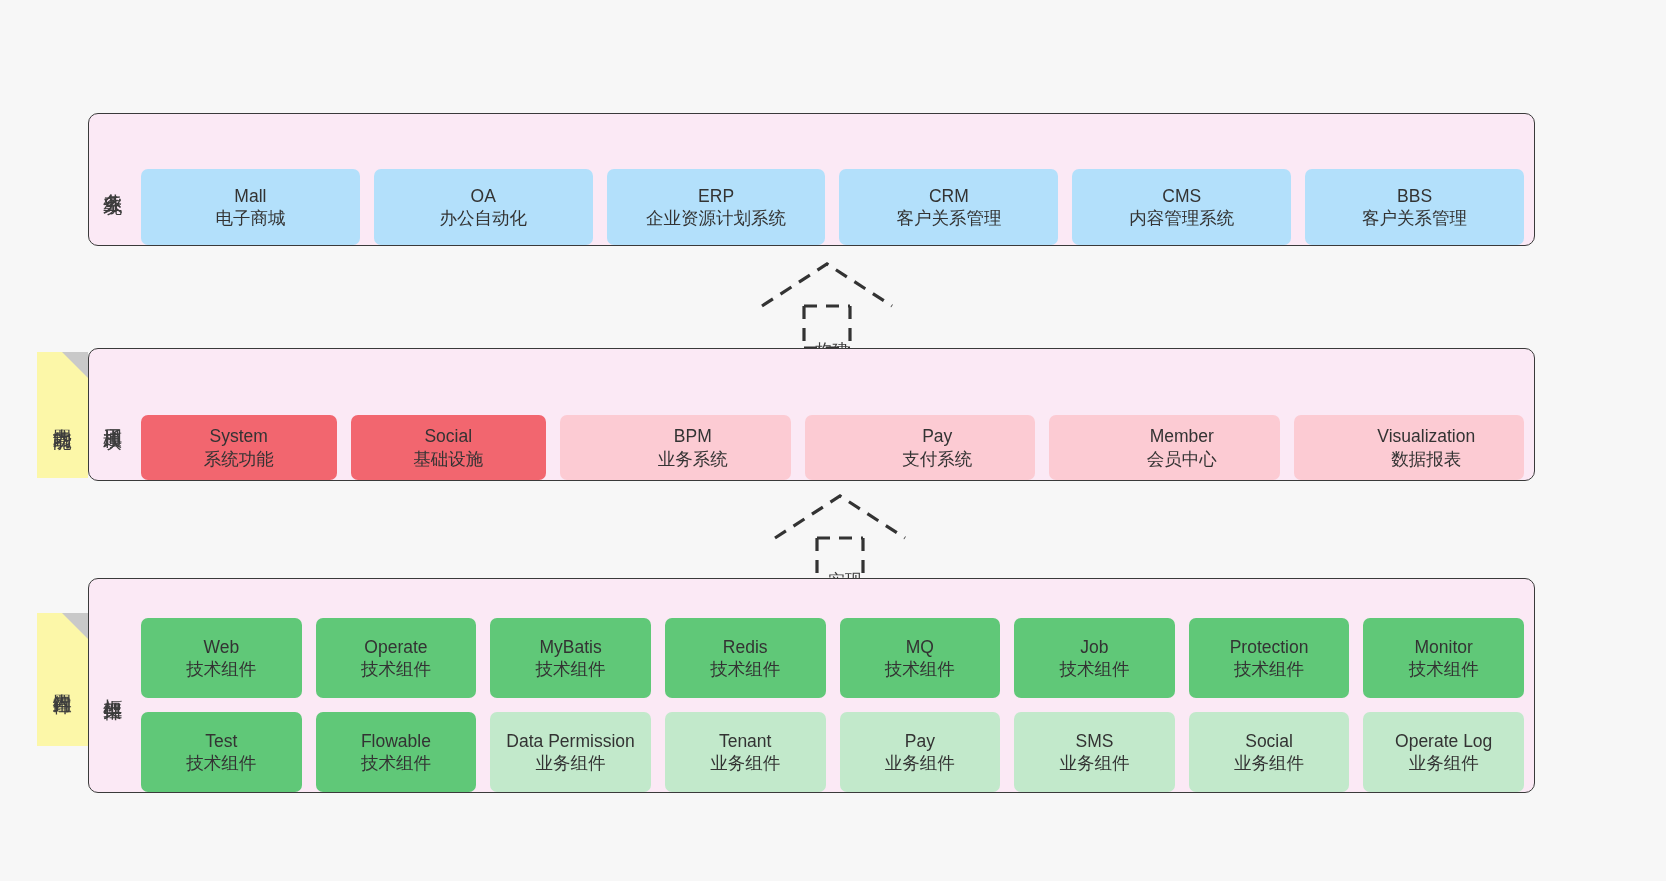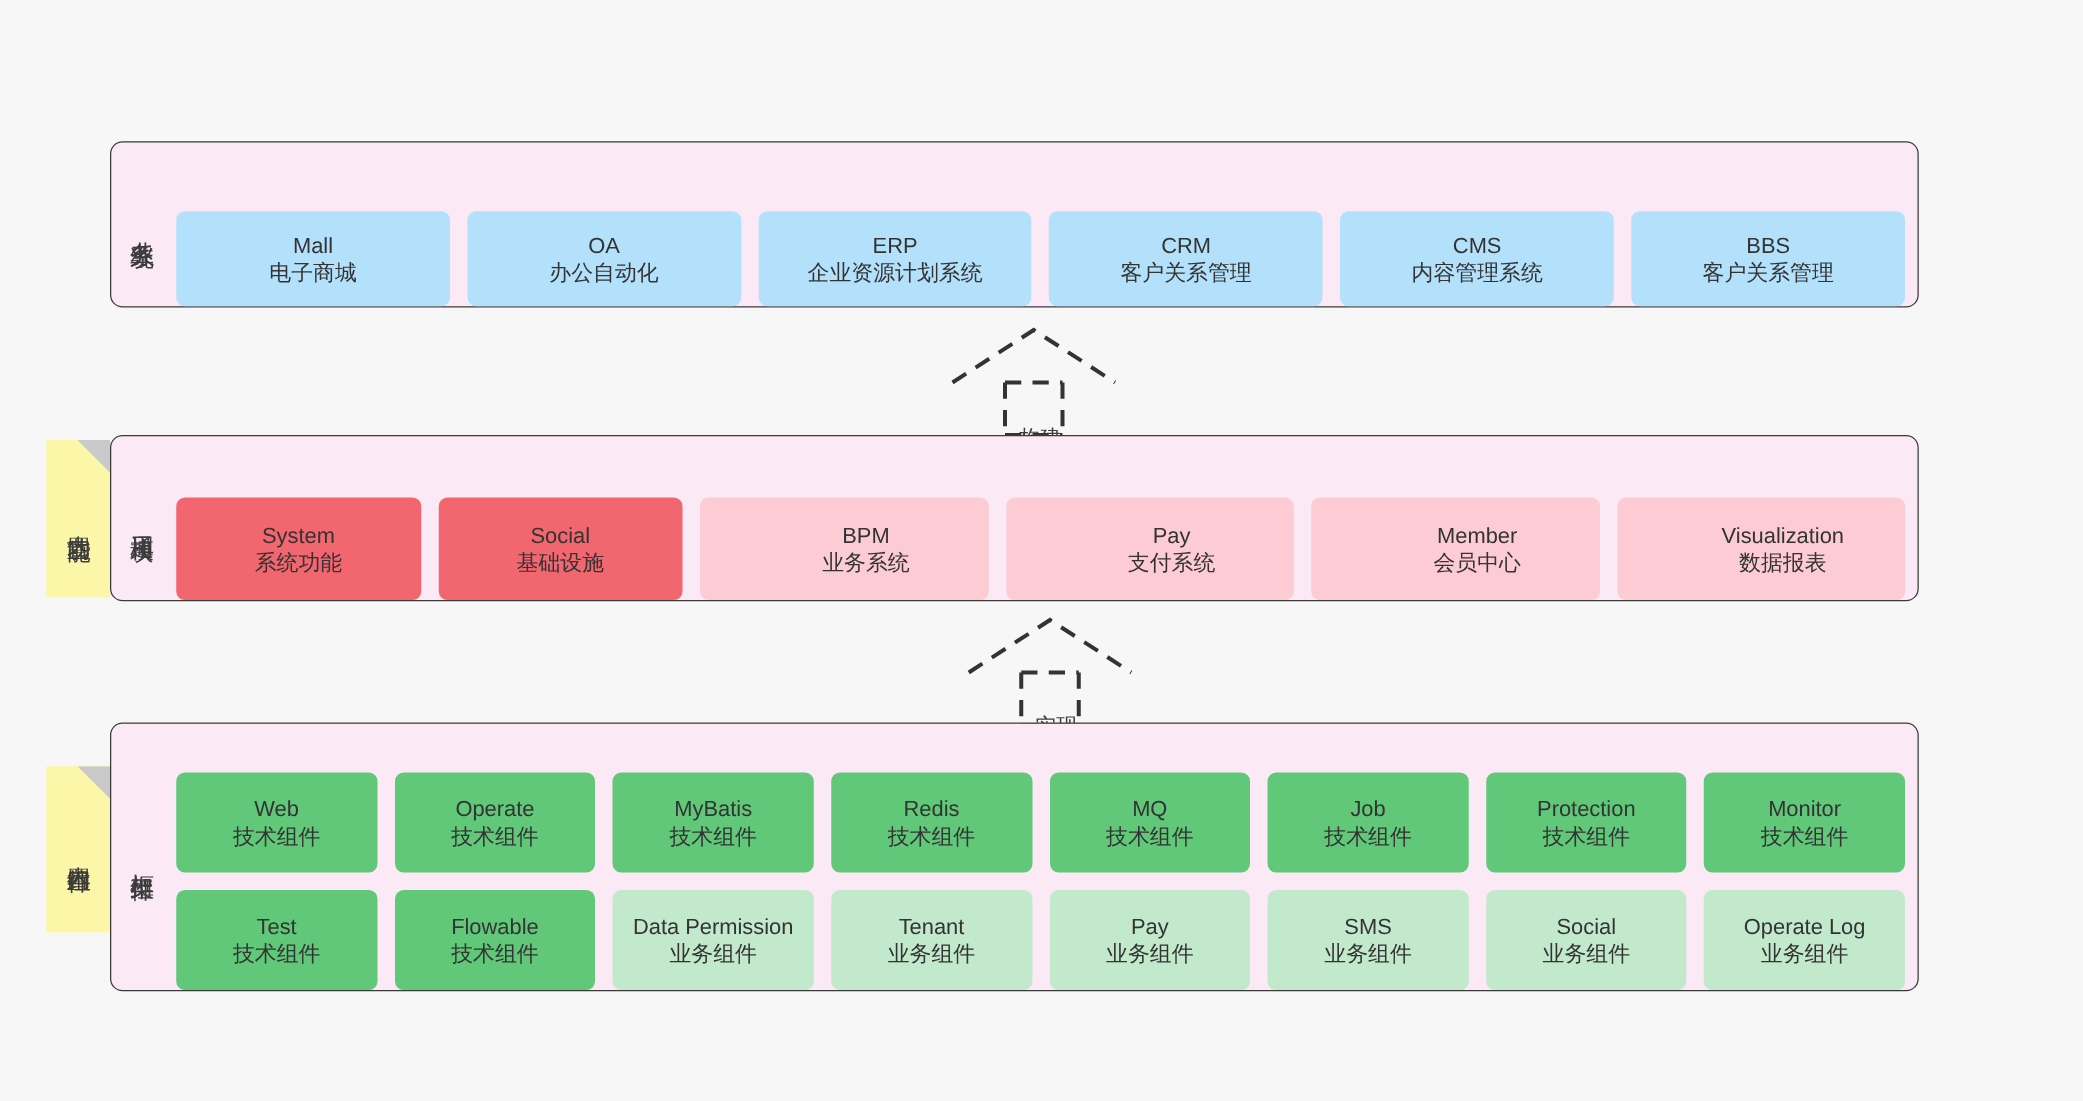--- a/index.html
+++ b/index.html
@@ -61,21 +61,21 @@
     line-height:1.28;
     color:#333333;
     box-sizing:border-box;
     padding:4px 6px;
   }
   .cell .en{display:block;}
   .cell .cn{display:block;}
 
   
   #band-business .cell{height:76px;}
-  #band-common   .cell{height:82px;}
+  #band-common   .cell{height:65px;}
   #band-frame    .cell{height:80px;}
 
   
   .c-blue      {background:#b3e0fb;}
   .c-red       {background:#f2666f;}
   .c-pink      {background:#fccbd3;padding-left:41px;}
   .c-green     {background:#60c878;}
   .c-greenlite {background:#c2e9cb;}
 
   

